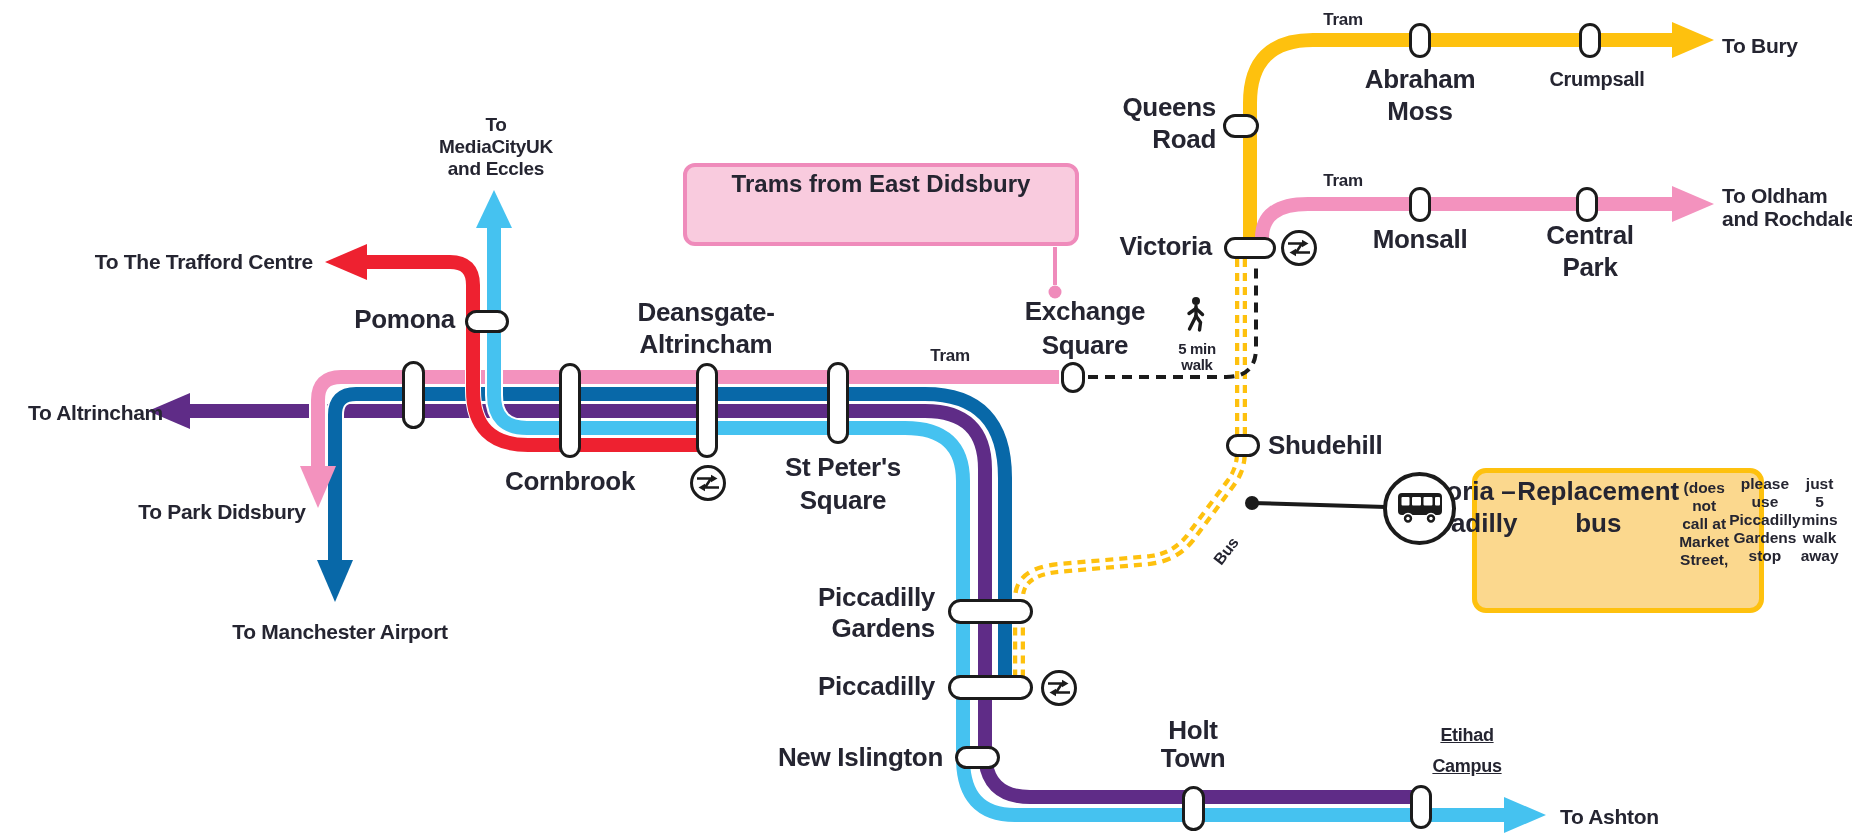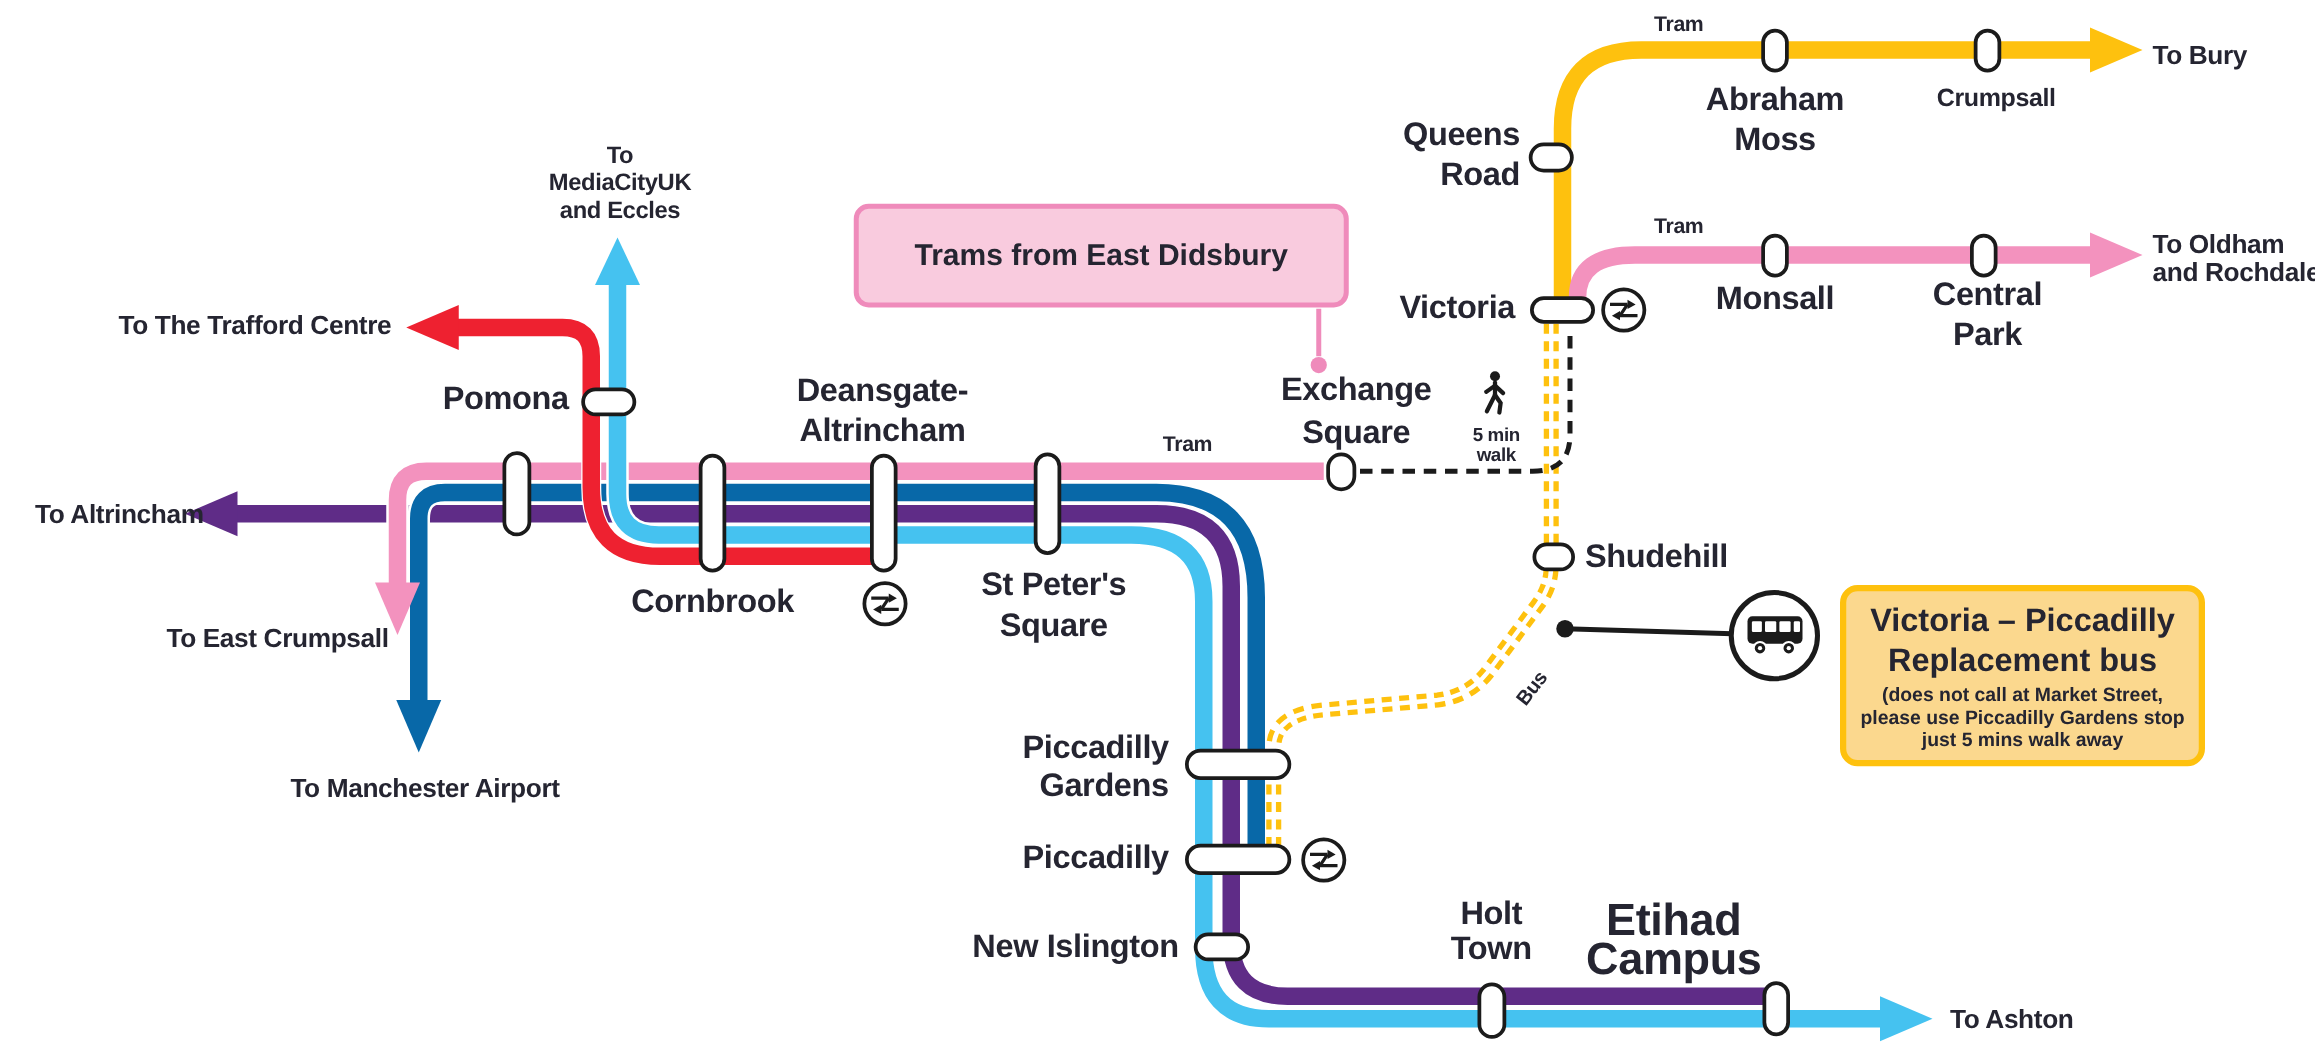--- a/index.html
+++ b/index.html
@@ -26,21 +26,21 @@
     display:flex;align-items:center;justify-content:center;
   }
   .bus-circle{
     position:absolute;left:1383px;top:472px;width:73px;height:73px;background:#fff;
     border:4.5px solid var(--line-dark);border-radius:50%;box-sizing:border-box;
     display:flex;align-items:center;justify-content:center;
   }
   .walk-icon{position:absolute;left:1183px;top:296px;width:26px;height:38px;}
   .callout{
     position:absolute;box-sizing:border-box;text-align:center;
-    display:flex;flex-direction:column;justify-content:center;
+    display:flex;flex-direction:row;justify-content:center;
   }
   .callout.pink{
     left:683px;top:163px;width:396px;height:83px;background:var(--pink-box-fill);
     border:4px solid var(--pink-box-border);border-radius:12px;
     font-size:24px;line-height:33px;
   }
   .callout.yellow{
     left:1472px;top:468px;width:292px;height:145px;background:var(--yellow-box-fill);
     border:5px solid var(--yellow-box-border);border-radius:14px;
     font-size:26px;line-height:32px;padding:2px 4px;
@@ -234,21 +234,21 @@
       <span>MediaCityUK</span>
       <span>and Eccles</span>
     </div>
     <div class="lbl" style="font-size: 21px; line-height: 25px; top: 261px; right: 1539px; text-align: right; transform: translateY(-50%);">
       <span>To The Trafford Centre</span>
     </div>
     <div class="lbl" style="font-size: 21px; line-height: 25px; top: 412px; left: 28px; text-align: left; transform: translateY(-50%);">
       <span>To Altrincham</span>
     </div>
     <div class="lbl" style="font-size: 21px; line-height: 25px; top: 511px; left: 222px; text-align: center; transform: translate(-50%, -50%);">
-      <span>To East Crumpsall</span>
+      <span>To Park Didsbury</span>
     </div>
     <div class="lbl" style="font-size: 21px; line-height: 25px; top: 631px; left: 340px; text-align: center; transform: translate(-50%, -50%);">
       <span>To Manchester Airport</span>
     </div>
     <div class="lbl" style="font-size: 26px; line-height: 31px; top: 481px; left: 570px; text-align: center; transform: translate(-50%, -50%);">
       <span>Cornbrook</span>
     </div>
     <div class="lbl" style="font-size: 26px; line-height: 32px; top: 328px; left: 706px; text-align: center; transform: translate(-50%, -50%);">
       <span>Deansgate-</span>
       <span>Altrincham</span>
@@ -264,21 +264,21 @@
     <div class="lbl" style="font-size: 26px; line-height: 31px; top: 686px; right: 917px; text-align: right; transform: translateY(-50%);">
       <span>Piccadilly</span>
     </div>
     <div class="lbl" style="font-size: 26px; line-height: 31px; top: 757px; right: 909px; text-align: right; transform: translateY(-50%);">
       <span>New Islington</span>
     </div>
     <div class="lbl" style="font-size: 26px; line-height: 28px; top: 744px; left: 1193px; text-align: center; transform: translate(-50%, -50%);">
       <span>Holt</span>
       <span>Town</span>
     </div>
-    <div class="lbl" style="font-size: 36px; line-height: 31px; top: 751px; left: 1339px; text-align: center; transform: translate(-50%, -50%);">
+    <div class="lbl" style="font-size: 18px; line-height: 31px; top: 751px; left: 1467px; text-align: center; transform: translate(-50%, -50%); text-decoration: underline;">
       <span>Etihad</span>
       <span>Campus</span>
     </div>
     <div class="lbl" style="font-size: 21px; line-height: 25px; top: 816px; left: 1560px; text-align: left; transform: translateY(-50%);">
       <span>To Ashton</span>
     </div>
     <div class="lbl" style="font-size: 16px; line-height: 19px; top: 551px; left: 1226px; text-align: center; transform: translate(-50%, -50%) rotate(-52deg);">
       <span>Bus</span>
     </div>
   </div>

